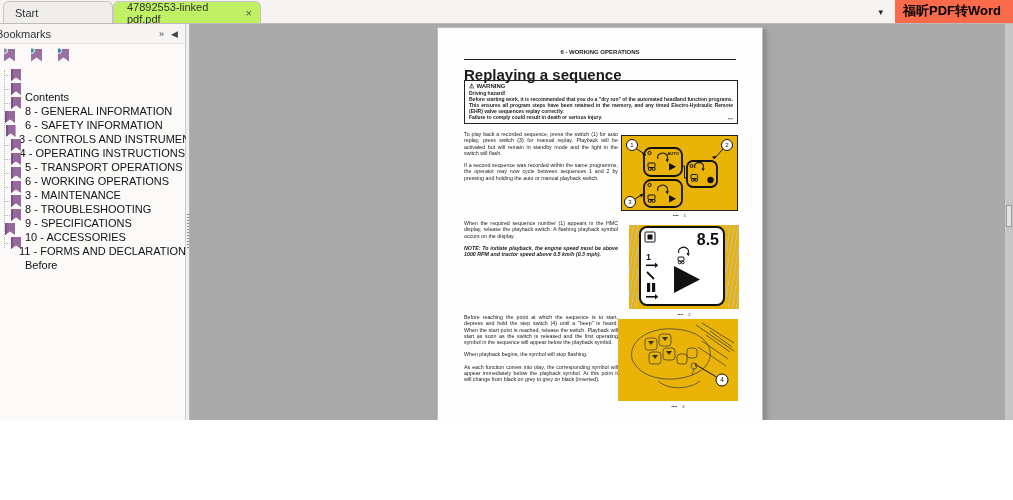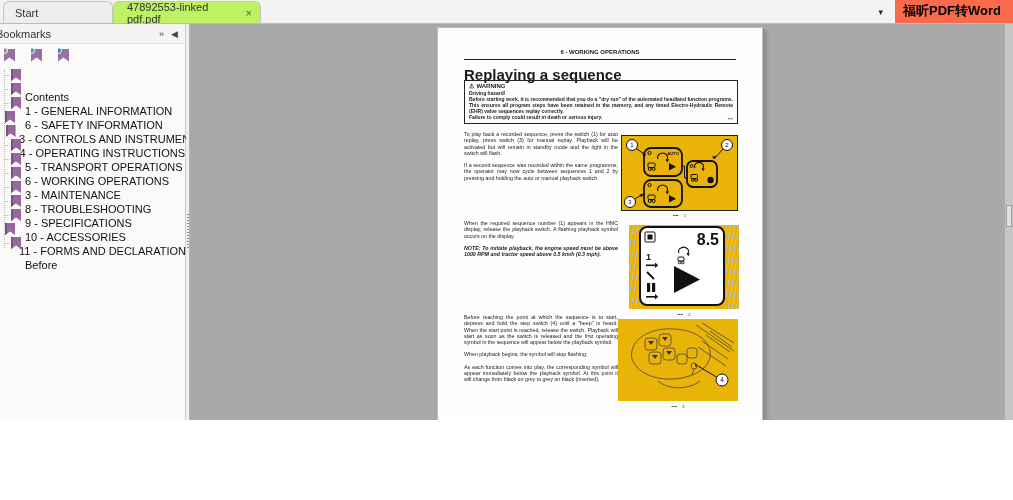--- a/index.html
+++ b/index.html
@@ -132,21 +132,21 @@
       <div class="bm-list">
         <div class="tree-vline"></div>
         <div class="bm-row">
             <span class="stub"></span>
             <span class="flag"></span>
             <span class="bm-label">Contents</span>
           </div>
         <div class="bm-row">
             <span class="stub"></span>
             <span class="flag"></span>
-            <span class="bm-label">1 - GENERAL INFORMATION</span>
+            <span class="bm-label">8 - GENERAL INFORMATION</span>
           </div>
         <div class="bm-row">
             <span class="stub"></span>
             <span class="flag"></span>
             <span class="bm-label">6 - SAFETY INFORMATION</span>
           </div>
         <div class="bm-row">
             <span class="stub"></span>
             <span class="flag"></span>
             <span class="bm-label">3 - CONTROLS AND INSTRUMENTS</span>

